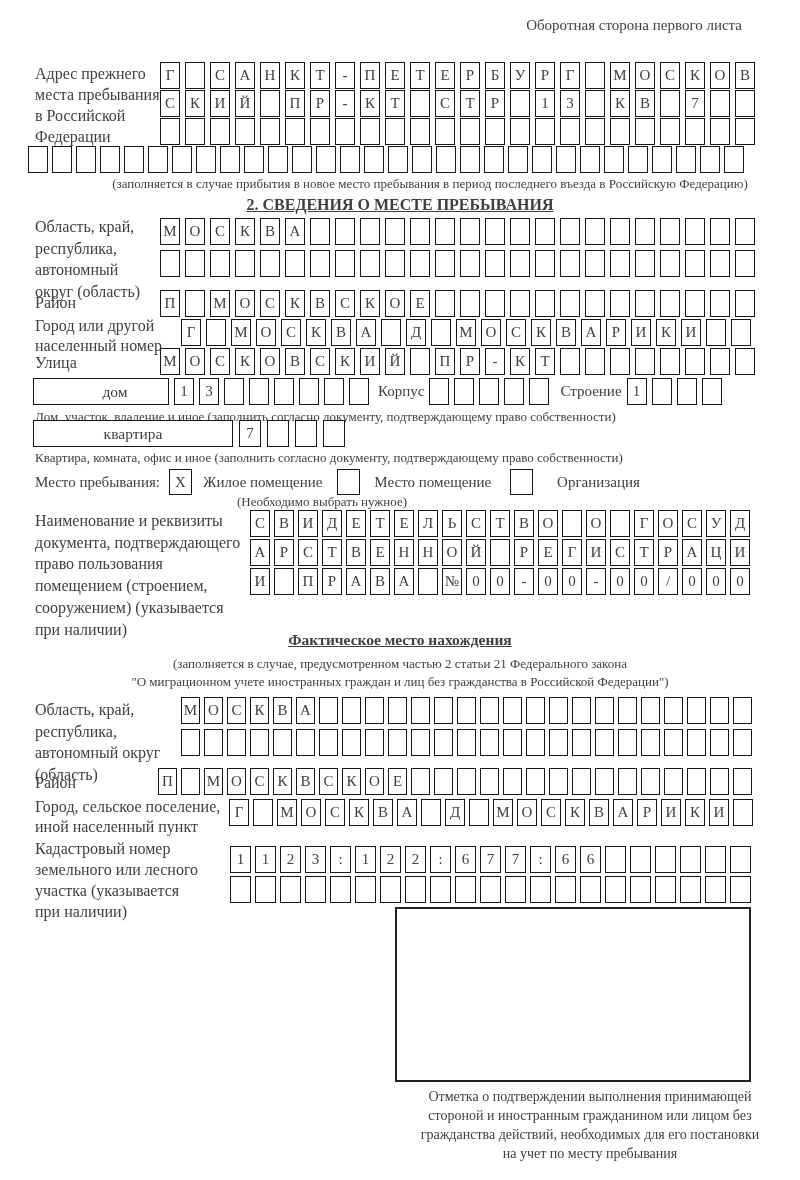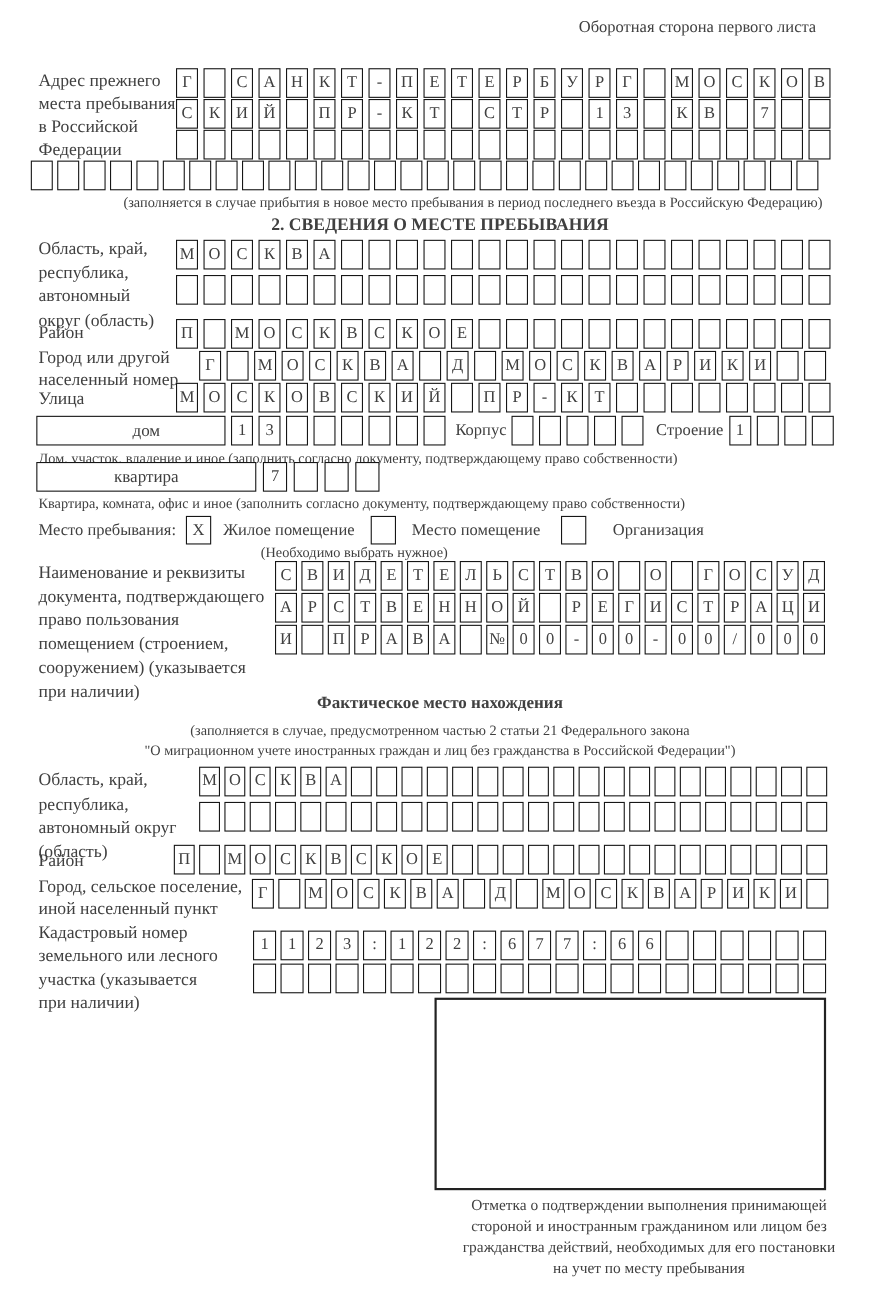--- a/index.html
+++ b/index.html
@@ -9,21 +9,21 @@
   .hdr{font-size:15px;}
   .lbl{font-size:16px;line-height:21px;white-space:nowrap;}
   .lbl div{white-space:nowrap;}
   .cells{position:absolute;display:flex;gap:var(--g,5px);}
   .cell{box-sizing:border-box;flex:none;width:var(--w,20px);height:27px;border:1.8px solid #161616;
         display:flex;align-items:center;justify-content:center;font-size:15px;background:#fff;}
   .wbox{box-sizing:border-box;height:27px;border:1.8px solid #161616;display:flex;
         align-items:center;justify-content:center;font-size:15.5px;background:#fff;flex:none;}
   .chk{box-sizing:border-box;width:23px;height:26px;border:1.8px solid #161616;display:inline-flex;
        align-items:center;justify-content:center;font-size:15px;flex:none;}
-  .title{width:100%;text-align:center;font-weight:bold;font-size:16px;}
+  .title{width:100%;text-align:center;font-weight:bold;font-size:16px;text-decoration:underline;}
   .note{width:100%;text-align:center;font-size:13px;}
   .cap{font-size:13px;white-space:nowrap;}
   .inline-lbl{font-size:15px;white-space:nowrap;}
   .flexrow{display:flex;align-items:center;}
   .bigbox{box-sizing:border-box;border:2px solid #222;background:#fff;}
   .confcap{text-align:center;font-size:14px;line-height:19px;}
 </style>
 </head>
 <body>
 
@@ -290,21 +290,21 @@
       <span class="cell"></span>
       <span class="cell"></span>
       <span class="cell"></span>
       <span class="cell"></span>
       <span class="cell"></span>
       <span class="cell"></span>
       <span class="cell"></span>
     </div>
 
   <div class="abs flexrow" style="left:33px;top:378px;">
-    <div class="wbox" style="width:172px;padding-left:28px;">дом</div>
+    <div class="wbox" style="width:136px;padding-left:28px;">дом</div>
     <div class="cells" style="position:static;margin-left:5px;">
         <span class="cell">1</span>
         <span class="cell">3</span>
         <span class="cell"></span>
         <span class="cell"></span>
         <span class="cell"></span>
         <span class="cell"></span>
         <span class="cell"></span>
         <span class="cell"></span>
       </div>

